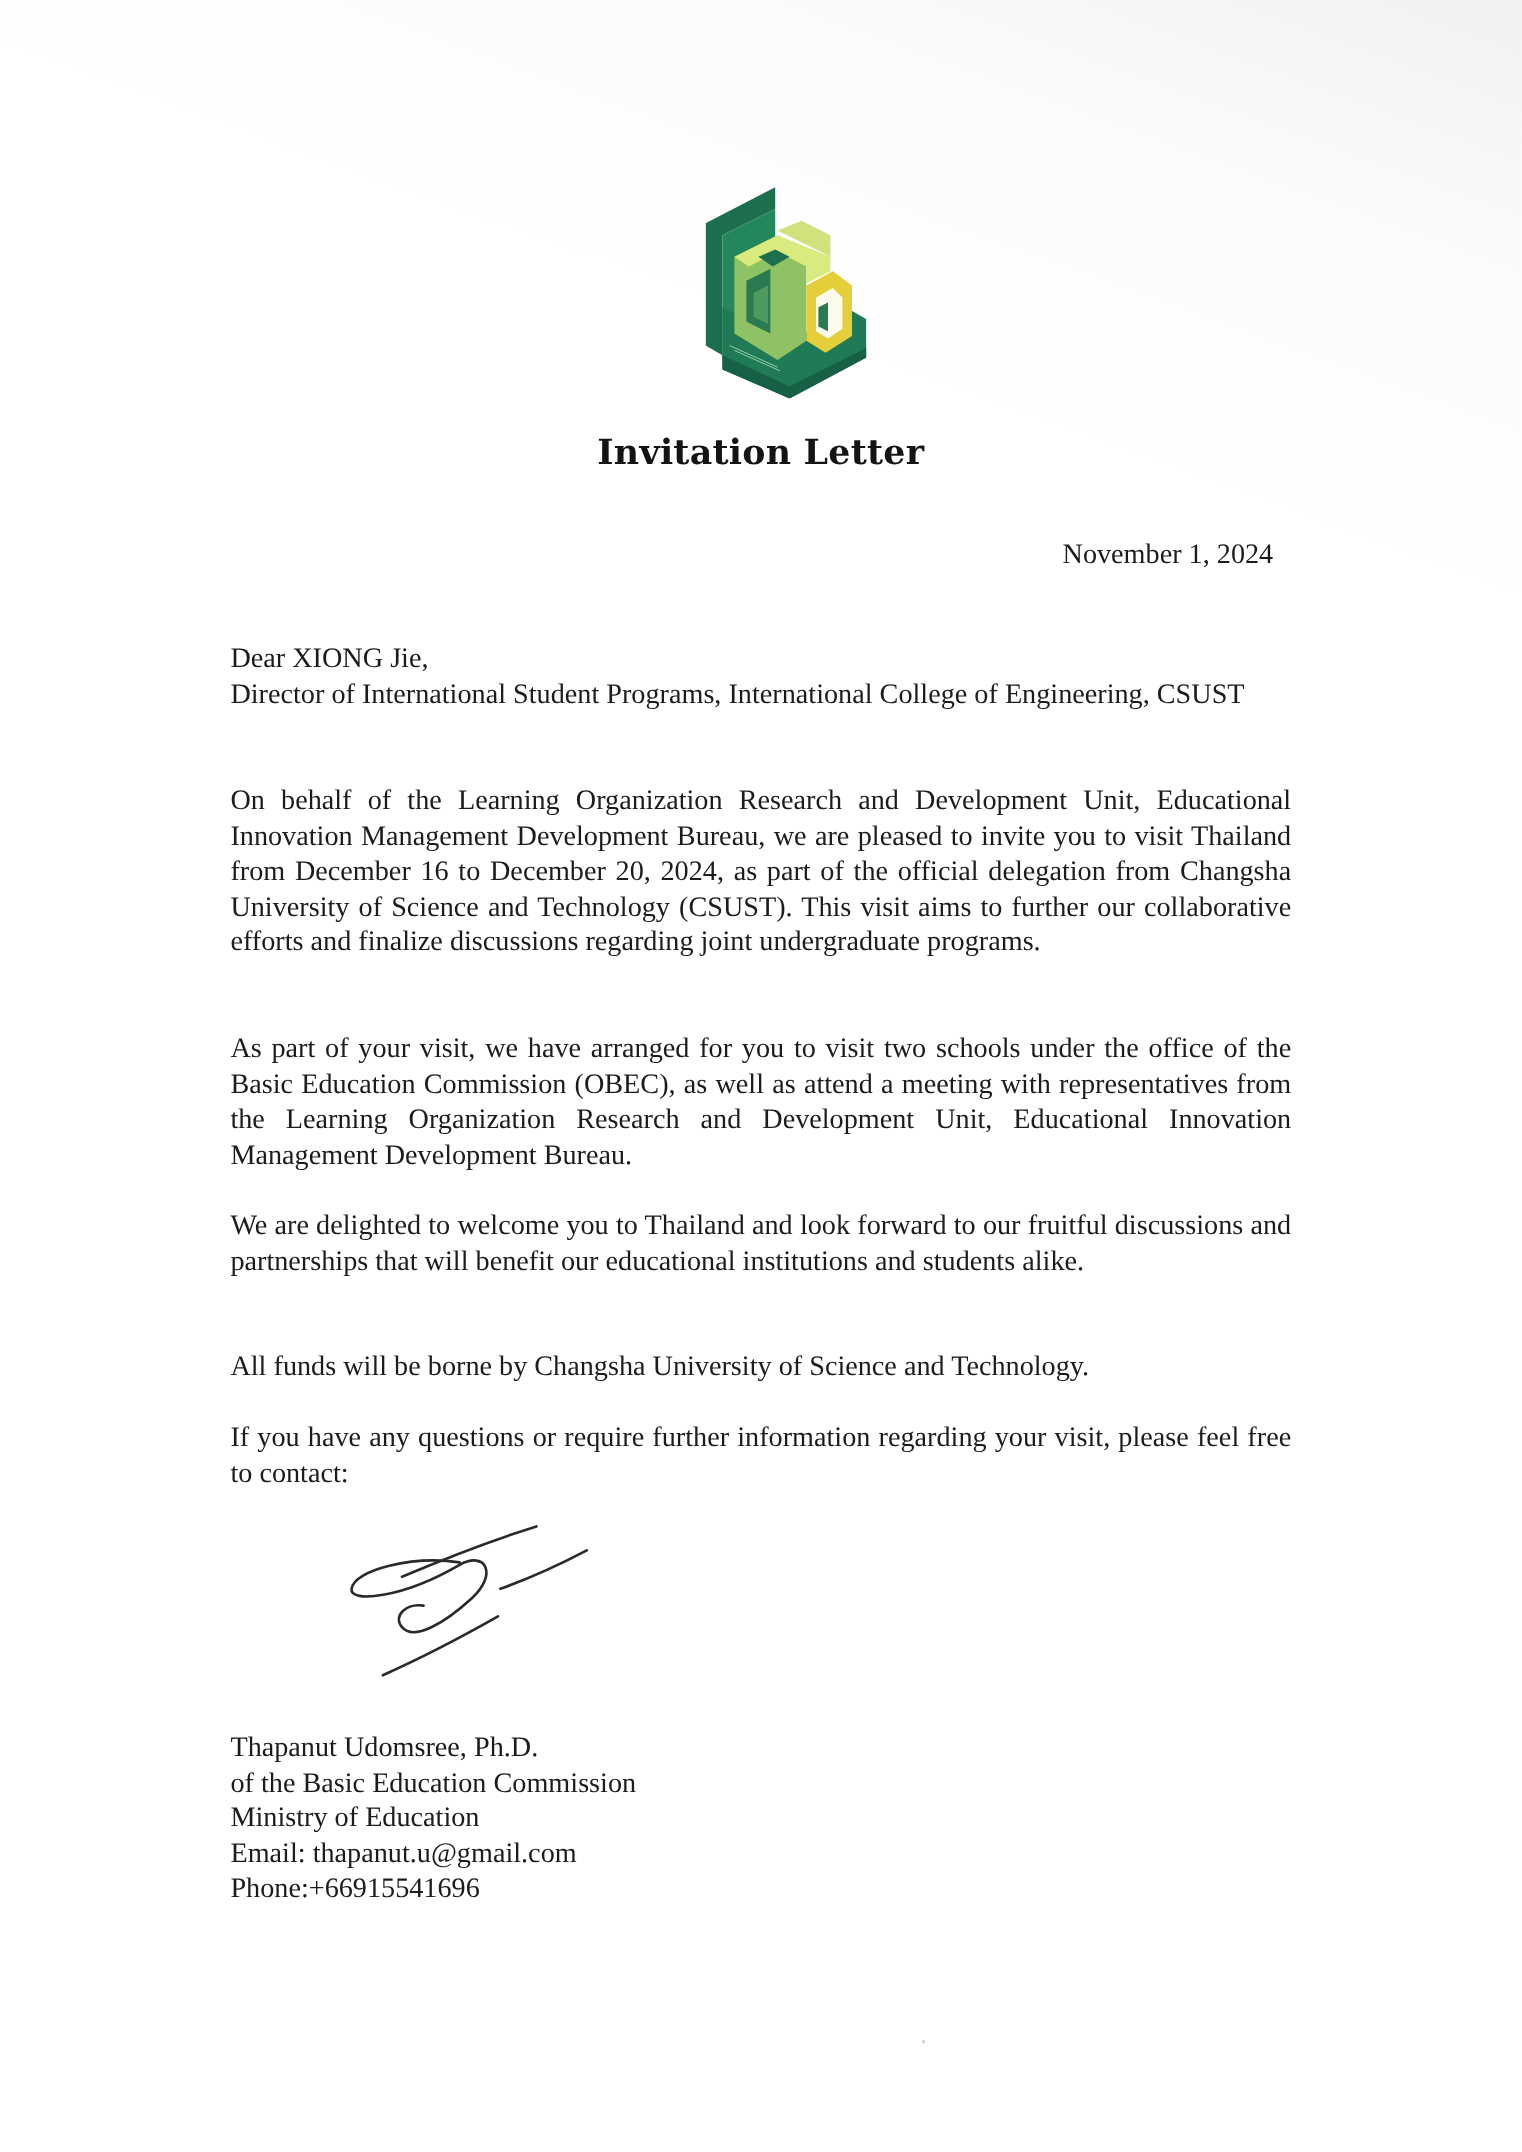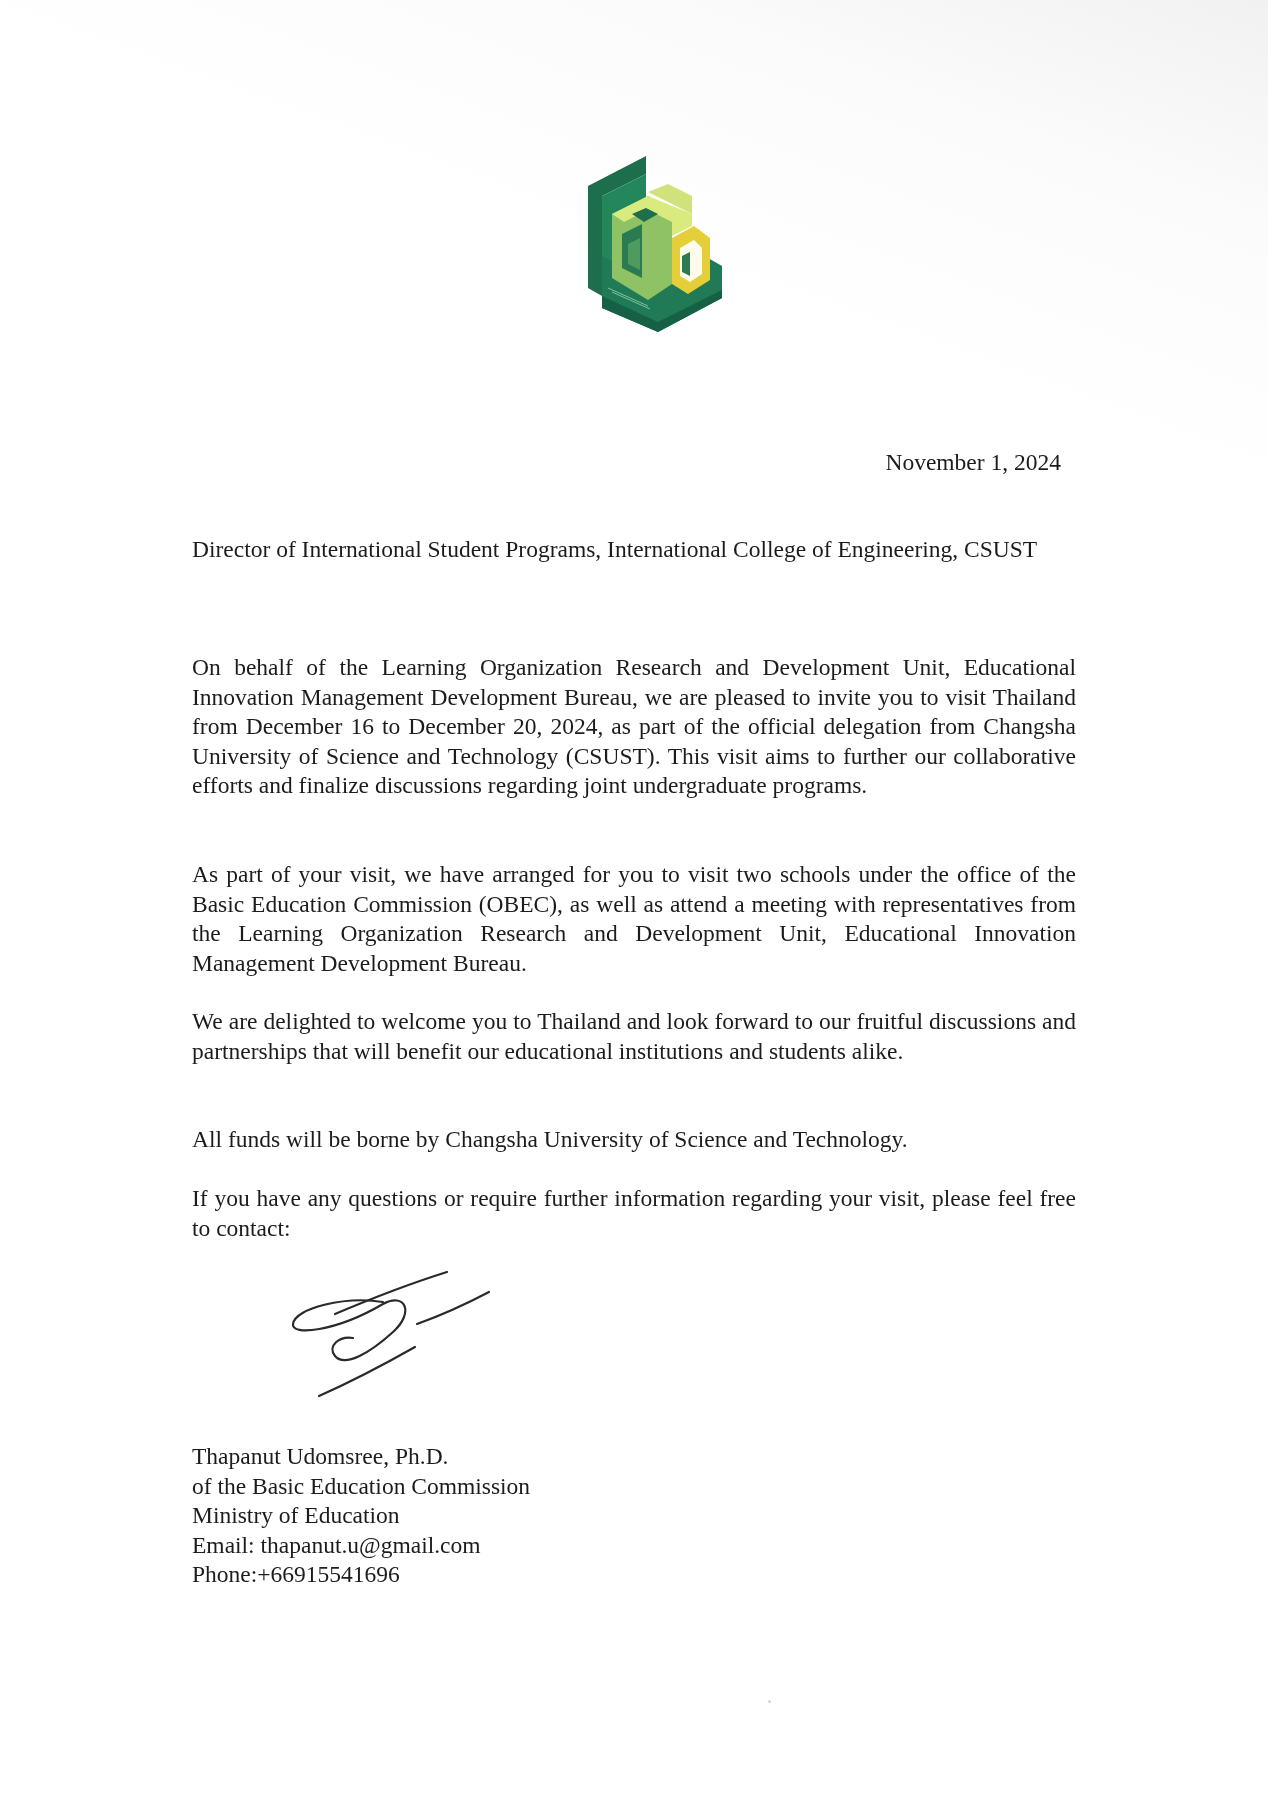--- a/index.html
+++ b/index.html
@@ -55,24 +55,26 @@
     <polygon points="60,36 80,28 104,40 104,58 84,48" fill="#cfe27c"></polygon>
 
     <polygon points="84,82 106,70 122,82 122,124 100,138 84,128" fill="#e4cf3a"></polygon>
     <polygon points="92,92 106,84 114,92 114,118 102,126 92,120" fill="#ffffff" opacity="0.9"></polygon>
     <polygon points="94,100 102,96 102,120 94,116" fill="#2a7a52"></polygon>
 
     <line x1="20" y1="132" x2="60" y2="150" stroke="#9bd3b3" stroke-width="0.8"></line>
     <line x1="24" y1="136" x2="62" y2="153" stroke="#9bd3b3" stroke-width="0.8"></line>
   </svg>
 
+  <div class="title">Invitation Letter</div>
 
   <div class="date">November 1, 2024</div>
 
   <div class="body-text addressee">
+    <p>Dear XIONG Jie,</p>
     <p>Director of International Student Programs, International College of Engineering, CSUST</p>
   </div>
 
   <div class="body-text p1">On behalf of the Learning Organization Research and Development Unit, Educational Innovation Management Development Bureau, we are pleased to invite you to visit Thailand from December 16 to December 20, 2024, as part of the official delegation from Changsha University of Science and Technology (CSUST). This visit aims to further our collaborative efforts and finalize discussions regarding joint undergraduate programs.</div>
   <div class="body-text p2">As part of your visit, we have arranged for you to visit two schools under the office of the Basic Education Commission (OBEC), as well as attend a meeting with representatives from the Learning Organization Research and Development Unit, Educational Innovation Management Development Bureau.</div>
   <div class="body-text p3">We are delighted to welcome you to Thailand and look forward to our fruitful discussions and partnerships that will benefit our educational institutions and students alike.</div>
   <div class="body-text p4">All funds will be borne by Changsha University of Science and Technology.</div>
   <div class="body-text p5">If you have any questions or require further information regarding your visit, please feel free to contact:</div>
 
   <svg class="signature" viewBox="0 0 230 150">

